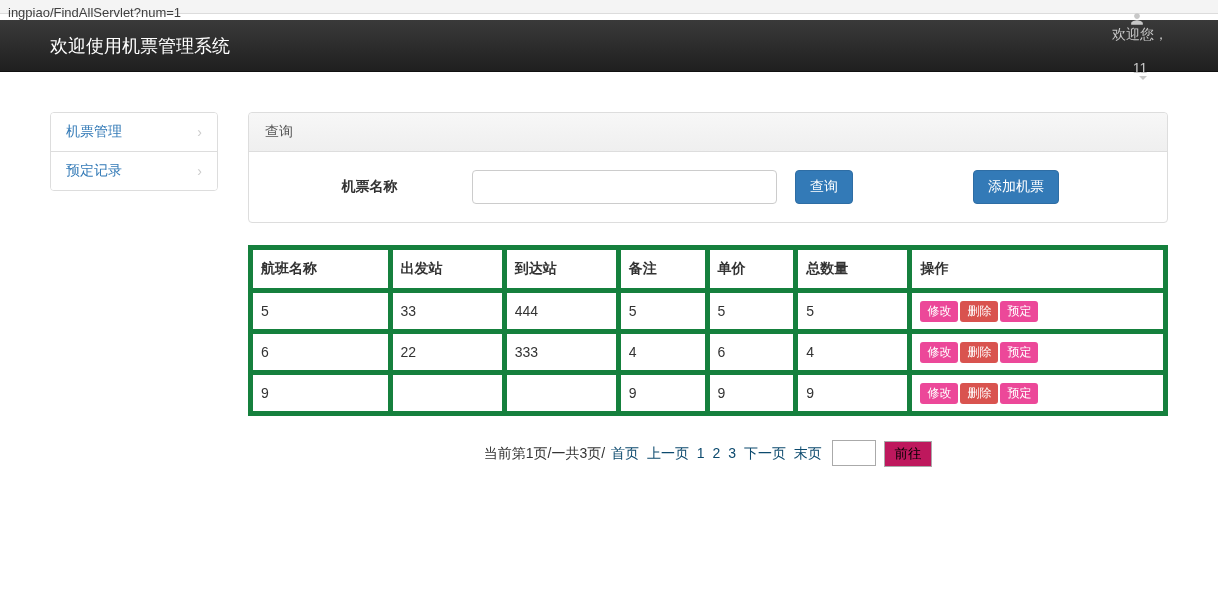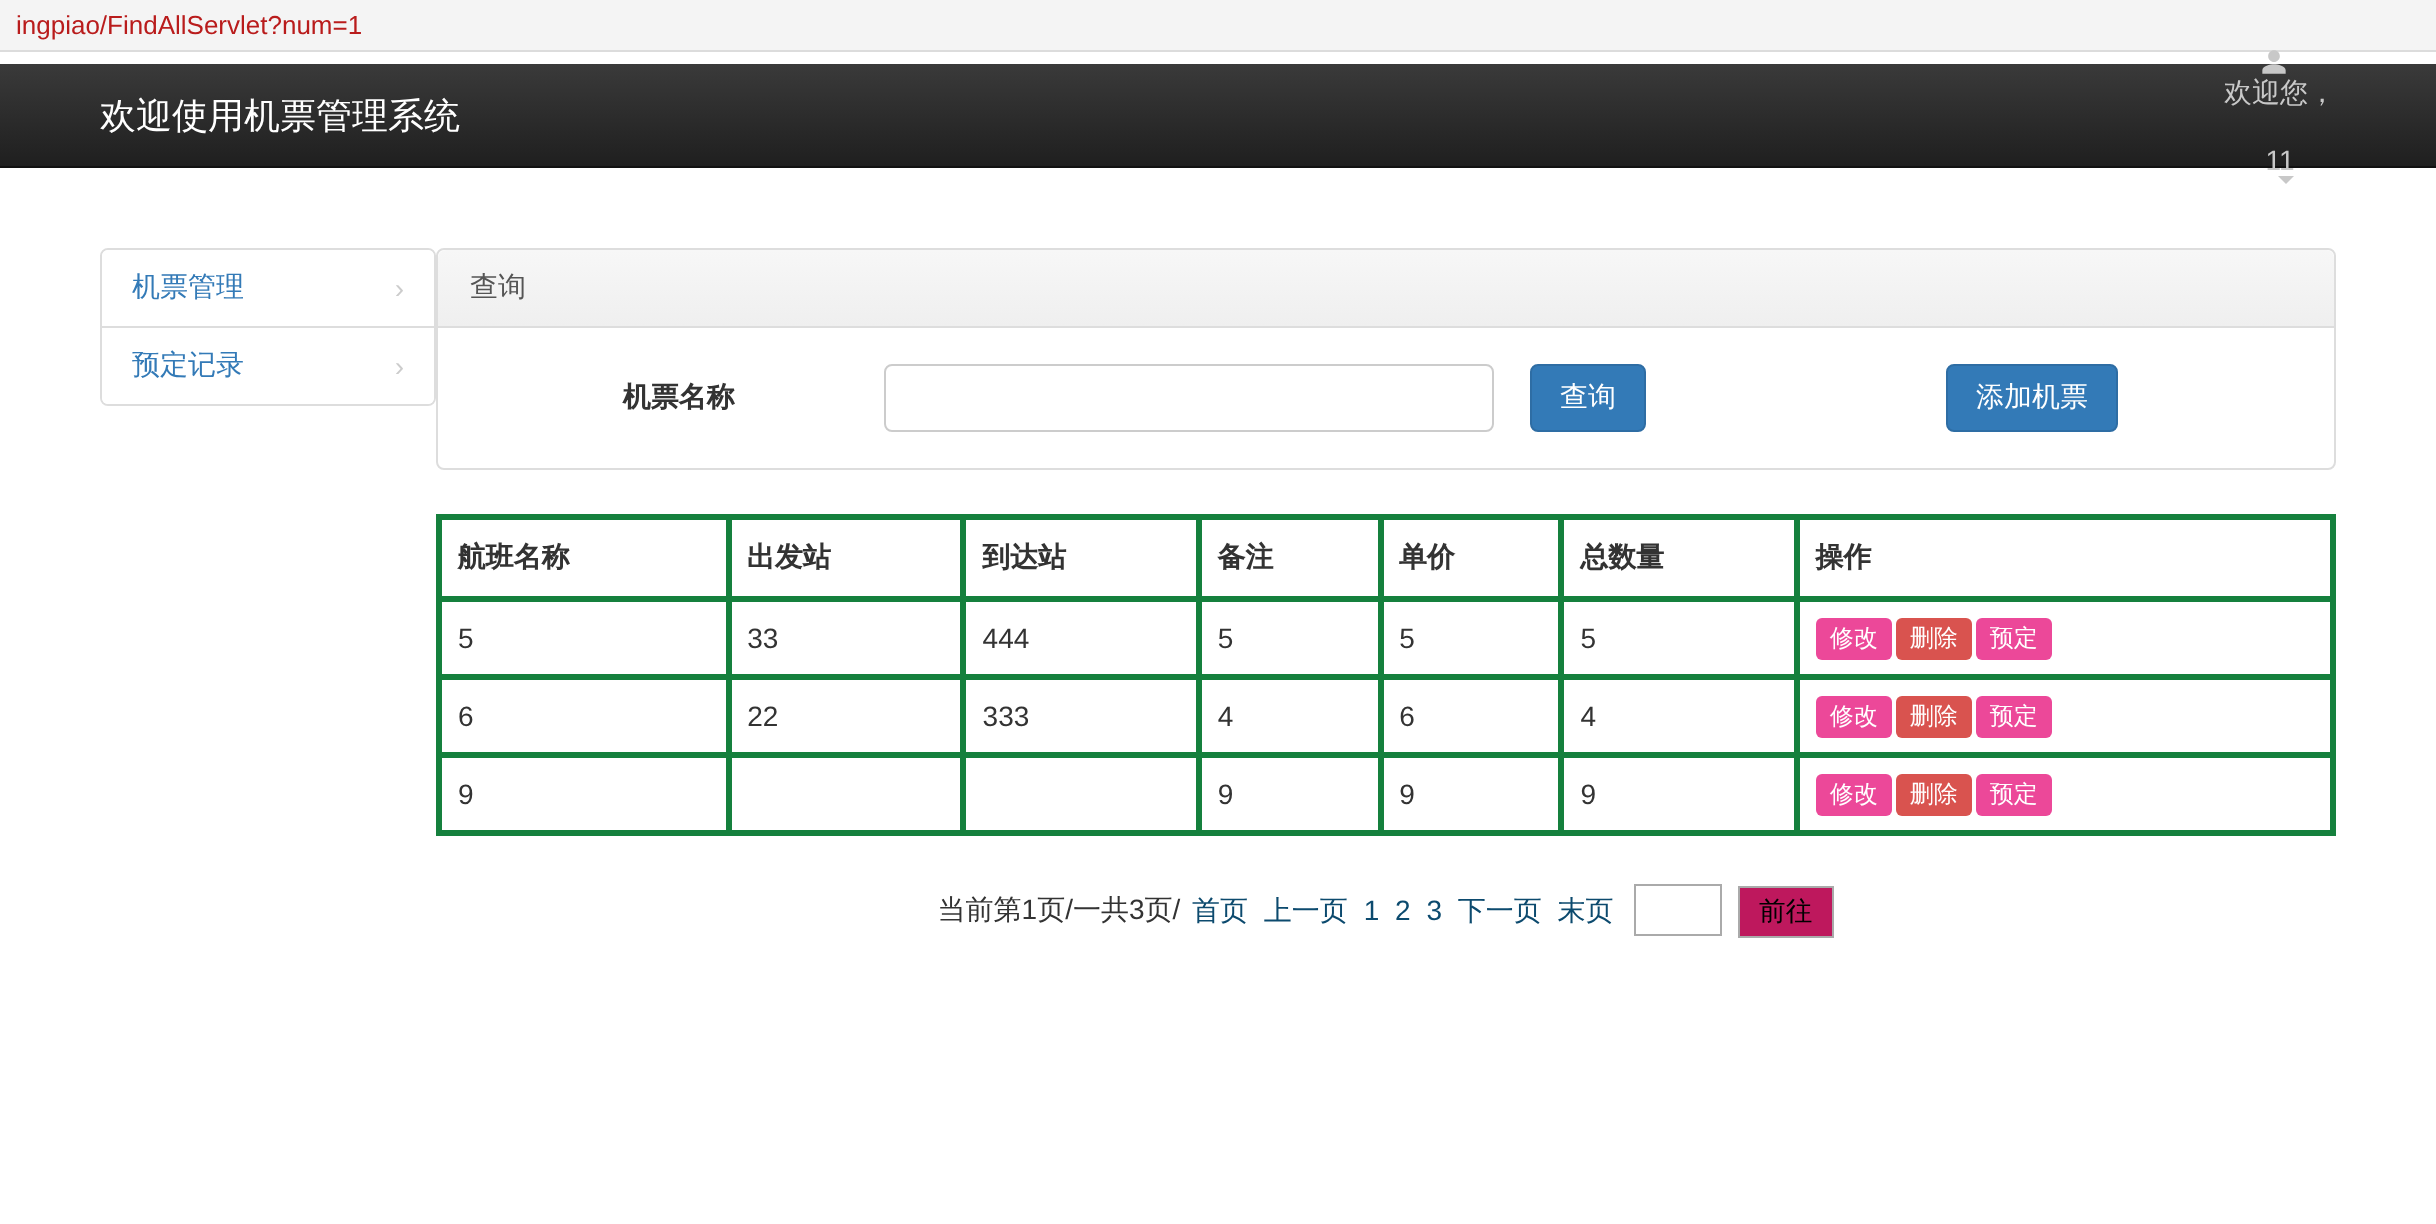--- a/index.html
+++ b/index.html
@@ -1,40 +1,40 @@
 <!DOCTYPE html>
 <html><head>
 <meta charset="utf-8">
 <style>
 * { box-sizing: border-box; margin: 0; padding: 0; }
 body { font-family: "Helvetica Neue", Helvetica, Arial, "Microsoft YaHei", sans-serif; font-size: 14px; color: #333; background: #fff; }
-.url-bar { background: #f4f4f4; border-bottom: 1px solid #dcdcdc; padding: 4px 8px; color: #b91c1c; font-size: 13px; height: 26px; line-height: 18px; }
+.url-bar { background: #f4f4f4; border-bottom: 1px solid #dcdcdc; padding: 4px 8px; color: #404040; font-size: 13px; height: 14px; line-height: 18px; }
 .navbar { background: linear-gradient(#3a3a3a, #1f1f1f); height: 52px; display: flex; align-items: center; justify-content: space-between; padding: 0 50px 0 50px; border-bottom: 1px solid #111; margin-top: 6px;}
 .brand { color: #fff; font-size: 18px; font-weight: normal; }
 .user-area { color: #c8c8c8; font-size: 14px; display: flex; align-items: center; flex-direction: column; }
 .user-area .caret { display: inline-block; width: 0; height: 0; margin-left: 6px; border-left: 4px solid transparent; border-right: 4px solid transparent; border-top: 4px solid #c8c8c8; }
 .user-area svg { margin-right: 6px; }
-.container { display: flex; padding: 40px 50px 0 50px; }
+.container { display: flex; padding: 40px 50px 0 50px; gap: 30px; }
 .sidebar { width: 168px; }
 .list-group { border: 1px solid #ddd; border-radius: 4px; overflow: hidden; }
 .list-group-item { display: flex; align-items: center; justify-content: space-between; padding: 10px 15px; background: #fff; color: #337ab7; border-bottom: 1px solid #ddd; cursor: pointer; }
 .list-group-item:last-child { border-bottom: none; }
 .chev { color: #ccc; font-size: 14px; }
 .main { flex: 1; }
 .panel { border: 1px solid #ddd; border-radius: 4px; margin-bottom: 22px; }
 .panel-head { background: linear-gradient(#f7f7f7, #efefef); padding: 10px 16px; border-bottom: 1px solid #ddd; color: #555; border-radius: 4px 4px 0 0; }
 .panel-body { padding: 18px; display: flex; align-items: center; }
 .form-label { width: 205px; text-align: center; font-weight: bold; }
 .form-input { width: 305px; height: 34px; border: 1px solid #ccc; border-radius: 4px; padding: 6px 12px; font-size: 14px; }
 .btn { display: inline-block; padding: 6px 12px; font-size: 14px; border-radius: 4px; border: 1px solid transparent; cursor: pointer; color: #fff; text-align: center; }
 .btn-primary { background: #337ab7; border-color: #2e6da4; }
 .btn-search { margin-left: 18px; padding: 7px 14px; }
 .btn-add { margin-left: auto; margin-right: 90px; padding: 7px 14px; }
 .table { width: 100%; border-collapse: collapse; border: 1px solid #ddd; }
-.table th, .table td { border: 3px solid #15803d; padding: 10px 8px; text-align: left; vertical-align: middle; }
+.table th, .table td { border: 5px solid #15803d; padding: 10px 8px; text-align: left; vertical-align: middle; }
 .table th { font-weight: bold; }
 .table td.ops { padding: 6px 8px; }
 .btn-xs { padding: 2px 7px; font-size: 12px; border-radius: 3px; color: #fff; border: none; cursor: pointer; margin-right: 2px; }
 .btn-warning { background: #ec4899; }
 .btn-danger { background: #d9534f; }
 .pagination { text-align: center; padding: 24px 0; color: #333; }
 .pagination a { color: #0c4a6e; text-decoration: none; margin: 0 2px; }
 .page-input { width: 44px; height: 26px; border: 1px solid #aaa; padding: 2px 4px; margin: 0 4px; }
 .page-go { height: 26px; padding: 2px 10px; border: 1px solid #aaa; background: #be185d; cursor: pointer; }
 </style>

